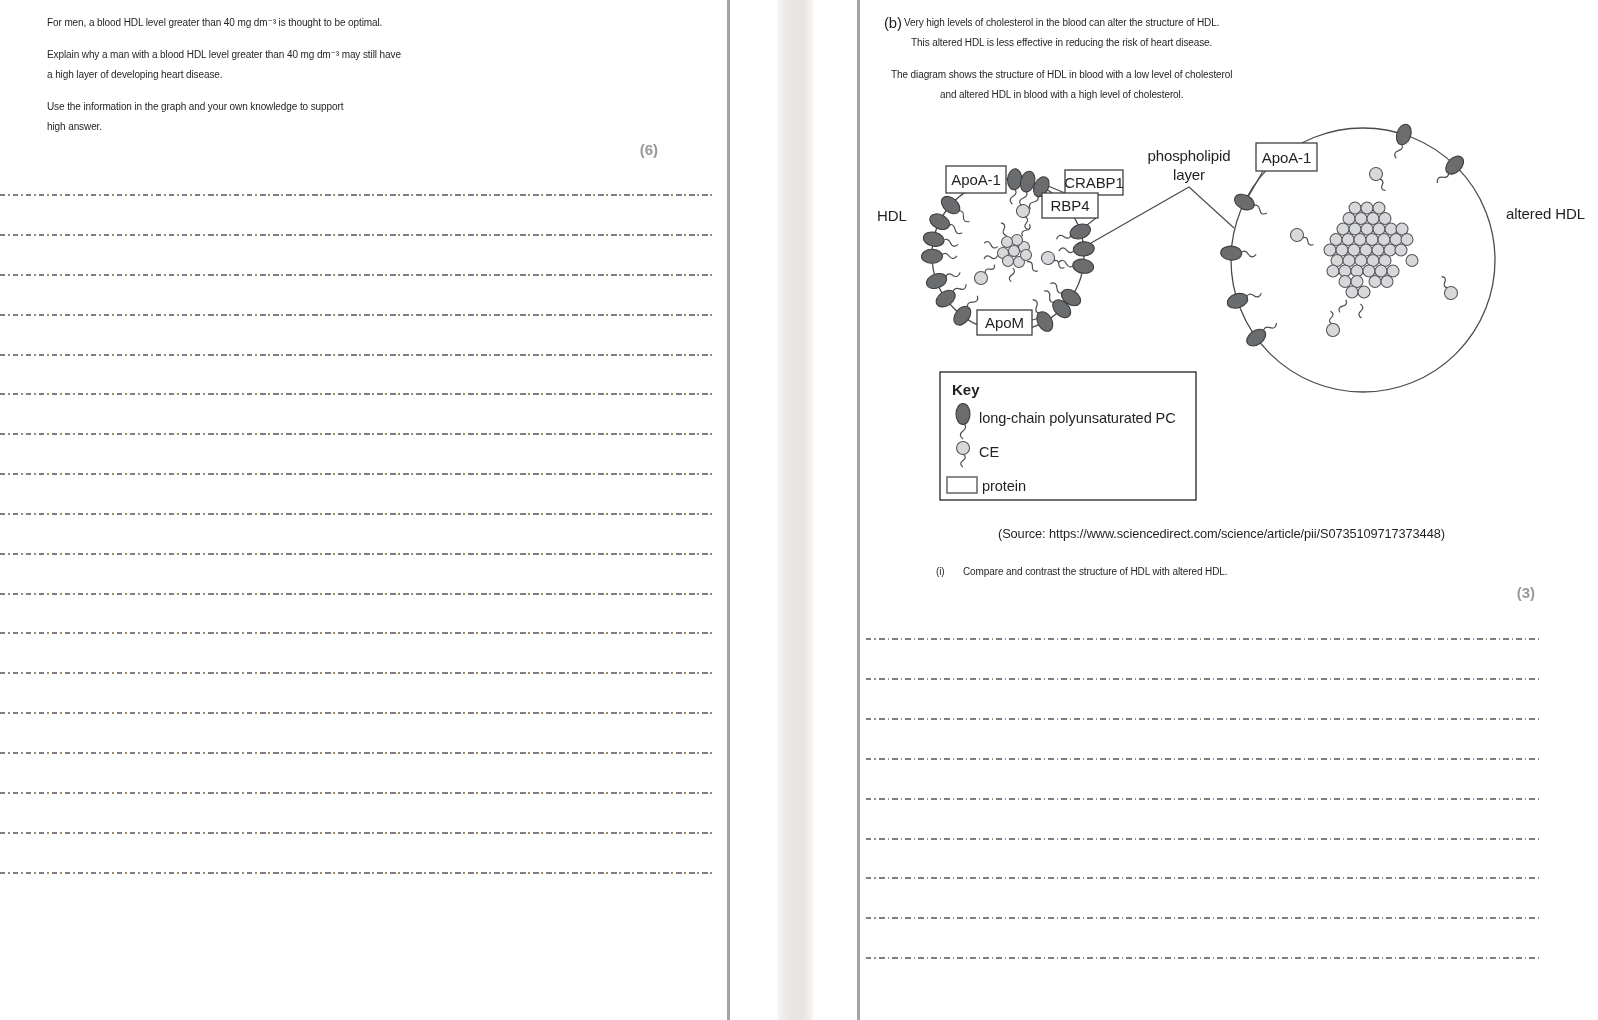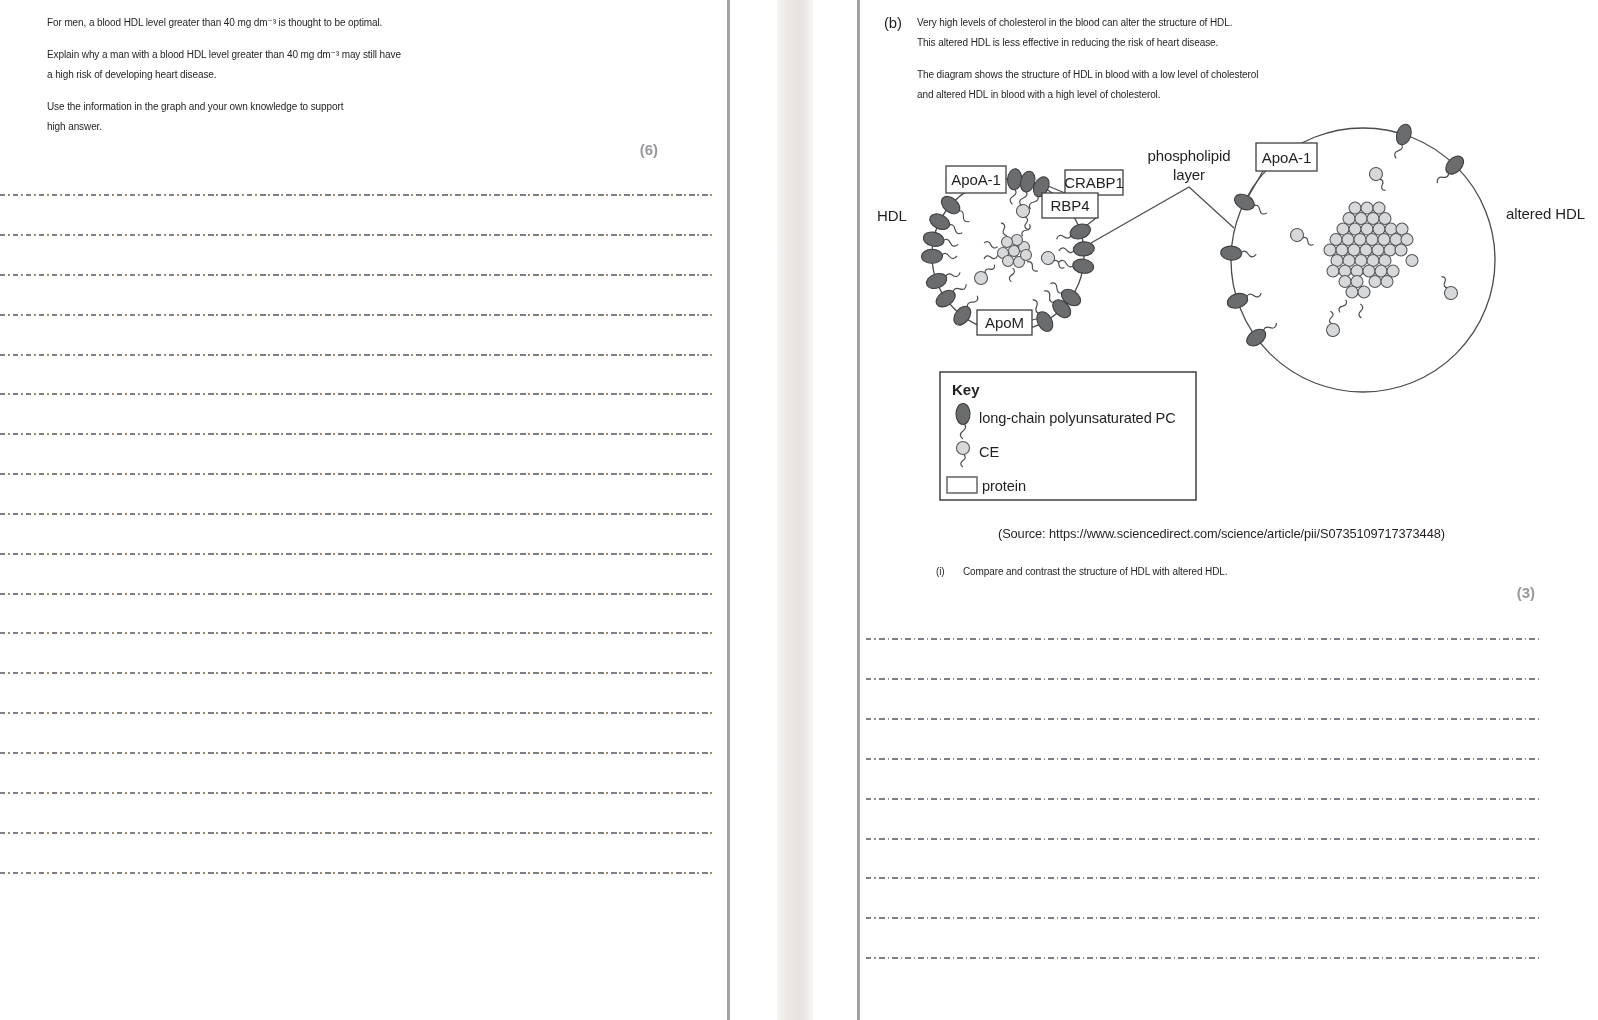--- a/index.html
+++ b/index.html
@@ -39,21 +39,21 @@
 <body>
 
 <div class="abs" style="left:0;top:0;width:713px;height:1020px;">
 
   <div class="abs txt" style="left:47px;top:13px;">
     <p class="para">
       <span>For men, a blood HDL level greater than 40 mg dm⁻³ is thought to be optimal.</span>
     </p>
     <p class="para">
       <span style="display:block">Explain why a man with a blood HDL level greater than 40 mg dm⁻³ may still have</span>
-      <span style="display:block">a high risk of developing heart disease.</span>
+      <span style="display:block">a high layer of developing heart disease.</span>
     </p>
     <p class="para">
       <span style="display:block">Use the information in the graph and your own knowledge to support</span>
       <span style="display:block">high answer.</span>
     </p>
   </div>
 
   <div class="abs marks" style="left:520px;top:141px;width:138px;">(6)</div>
 
   <div class="answer-line" style="left:0;width:713px;top:194px;"></div>
@@ -77,21 +77,21 @@
 </div>
 
 <div class="page-rule" style="left:727px;"></div>
 <div class="gutter"></div>
 <div class="page-rule" style="left:857px;"></div>
 
 <div class="abs" style="left:860px;top:0;width:738px;height:1020px;"></div>
 
 <div class="abs txt part-label" style="left:884px;top:13px;">(b)</div>
 
-<div class="abs txt" style="left:917px;top:13px;">
+<div class="abs txt" style="left:891px;top:13px;text-align:center;">
   <p class="para">
     <span style="display:block">Very high levels of cholesterol in the blood can alter the structure of HDL.</span>
     <span style="display:block">This altered HDL is less effective in reducing the risk of heart disease.</span>
   </p>
   <p class="para">
     <span style="display:block">The diagram shows the structure of HDL in blood with a low level of cholesterol</span>
     <span style="display:block">and altered HDL in blood with a high level of cholesterol.</span>
   </p>
 </div>
 

